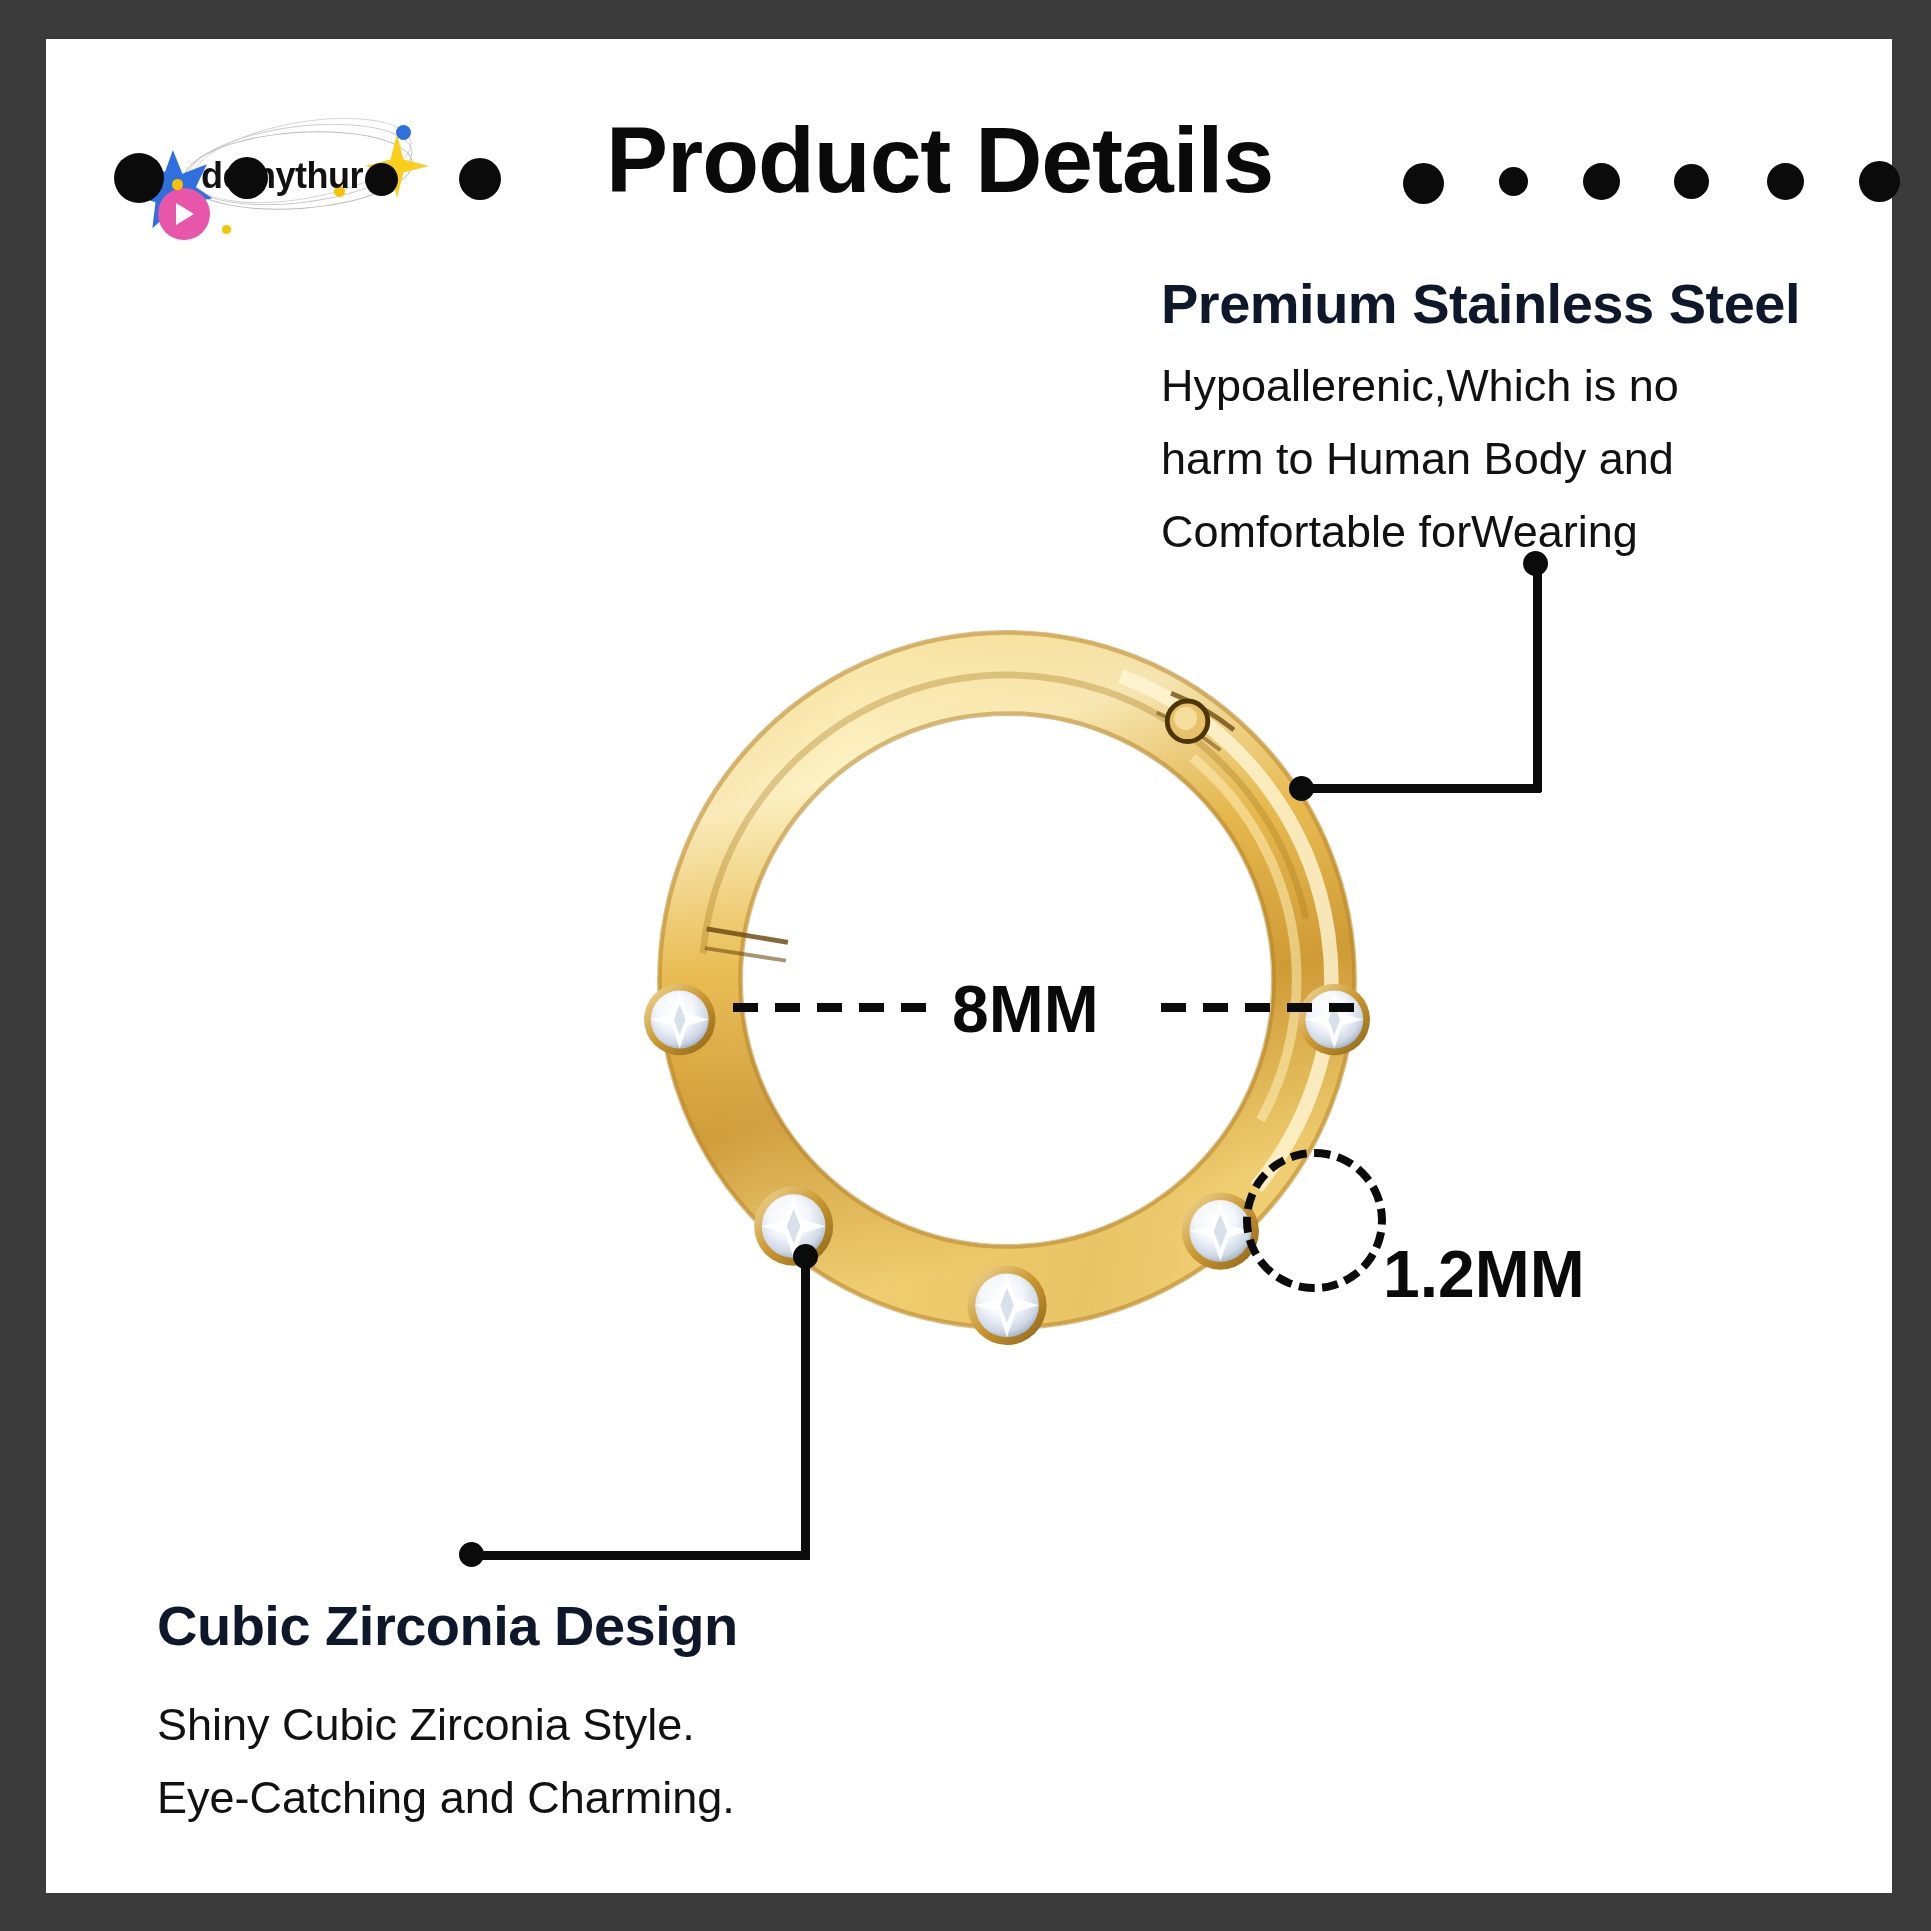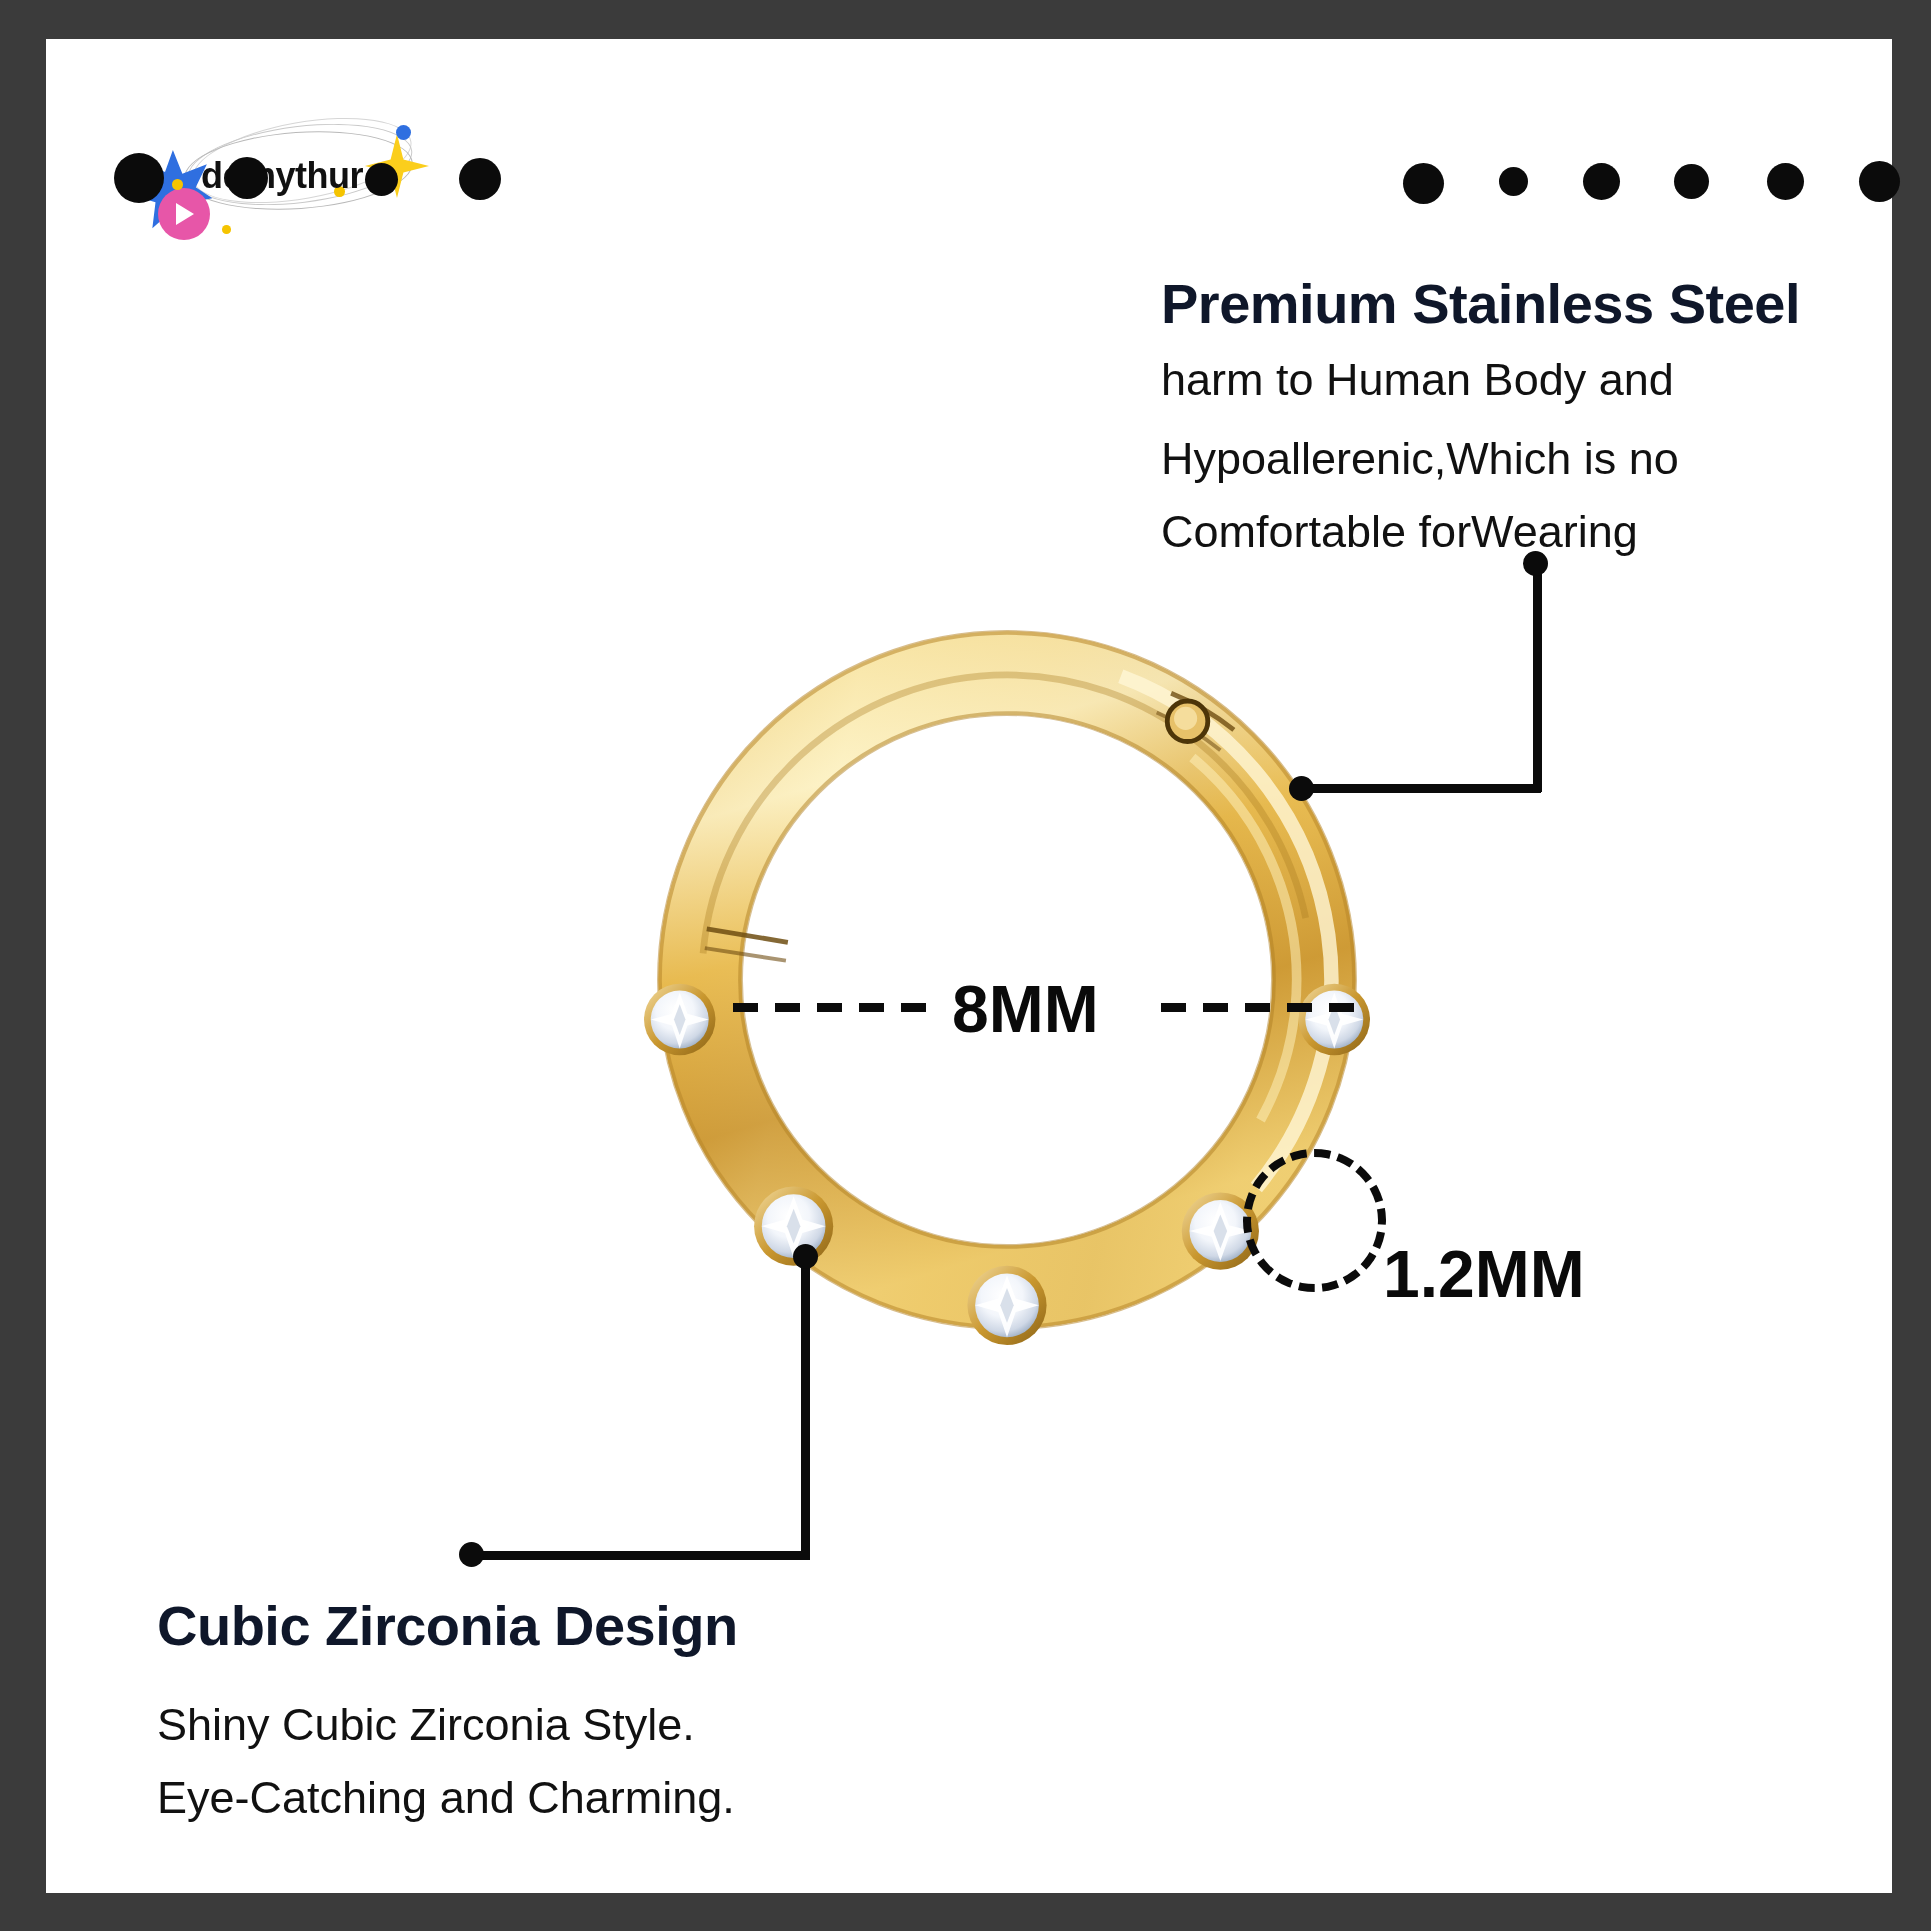--- a/index.html
+++ b/index.html
@@ -248,20 +248,21 @@
         <div class="logo-tiny-dot" style="left:218px;top:75px;width:10.6px;height:10.6px;"></div>
         <div class="logo-tiny-dot" style="left:106px;top:114px;width:8.7px;height:8.7px;"></div>
         <div class="logo-text">ddmythur</div>
       </div>
 
       <div class="dot" style="left:68px;top:114px;width:50px;height:50px;"></div>
       <div class="dot" style="left:180px;top:118px;width:42px;height:42px;"></div>
       <div class="dot" style="left:319px;top:124px;width:33px;height:33px;"></div>
       <div class="dot" style="left:413px;top:119px;width:42px;height:42px;"></div>
 
+      <div class="title">Product Details</div>
 
       <div class="dot" style="left:1357px;top:124px;width:41px;height:41px;"></div>
       <div class="dot" style="left:1453px;top:128px;width:29px;height:29px;"></div>
       <div class="dot" style="left:1537px;top:124px;width:37px;height:37px;"></div>
       <div class="dot" style="left:1628px;top:125px;width:35px;height:35px;"></div>
       <div class="dot" style="left:1721px;top:124px;width:37px;height:37px;"></div>
       <div class="dot" style="left:1813px;top:122px;width:41px;height:41px;"></div>
     </div>
 
     <div id="ring-wrap">
@@ -354,22 +355,22 @@
 
     <div class="dash-line" style="left:687px;top:964px;width:198px;"></div>
     <div class="dim-label" id="label-8mm">8MM</div>
     <div class="dash-line" style="left:1115px;top:964px;width:198px;"></div>
 
     <div class="gauge-circle" style="left:1197px;top:1110px;"></div>
     <div class="dim-label" id="label-12mm">1.2MM</div>
 
     <div class="callout" id="block-steel">
       <div class="callout-title">Premium Stainless Steel</div>
+      <div class="callout-line" style="margin-top:21px;">Hypoallerenic,Which is no</div>
       <div class="callout-line" style="margin-top:15.4px;">harm to Human Body and</div>
-      <div class="callout-line" style="margin-top:21px;">Hypoallerenic,Which is no</div>
       <div class="callout-line" style="margin-top:15px;">Comfortable forWearing</div>
     </div>
 
     <div class="leader" style="left:1487px;top:521px;width:8.7px;height:232px;"></div>
     <div class="leader" style="left:1250px;top:745px;width:245px;height:8.7px;"></div>
     <div class="leader-dot" style="left:1243px;top:737px;"></div>
     <div class="leader-dot" style="left:1477px;top:512px;"></div>
 
     <div class="callout" id="block-cz">
       <div class="callout-title">Cubic Zirconia Design</div>

